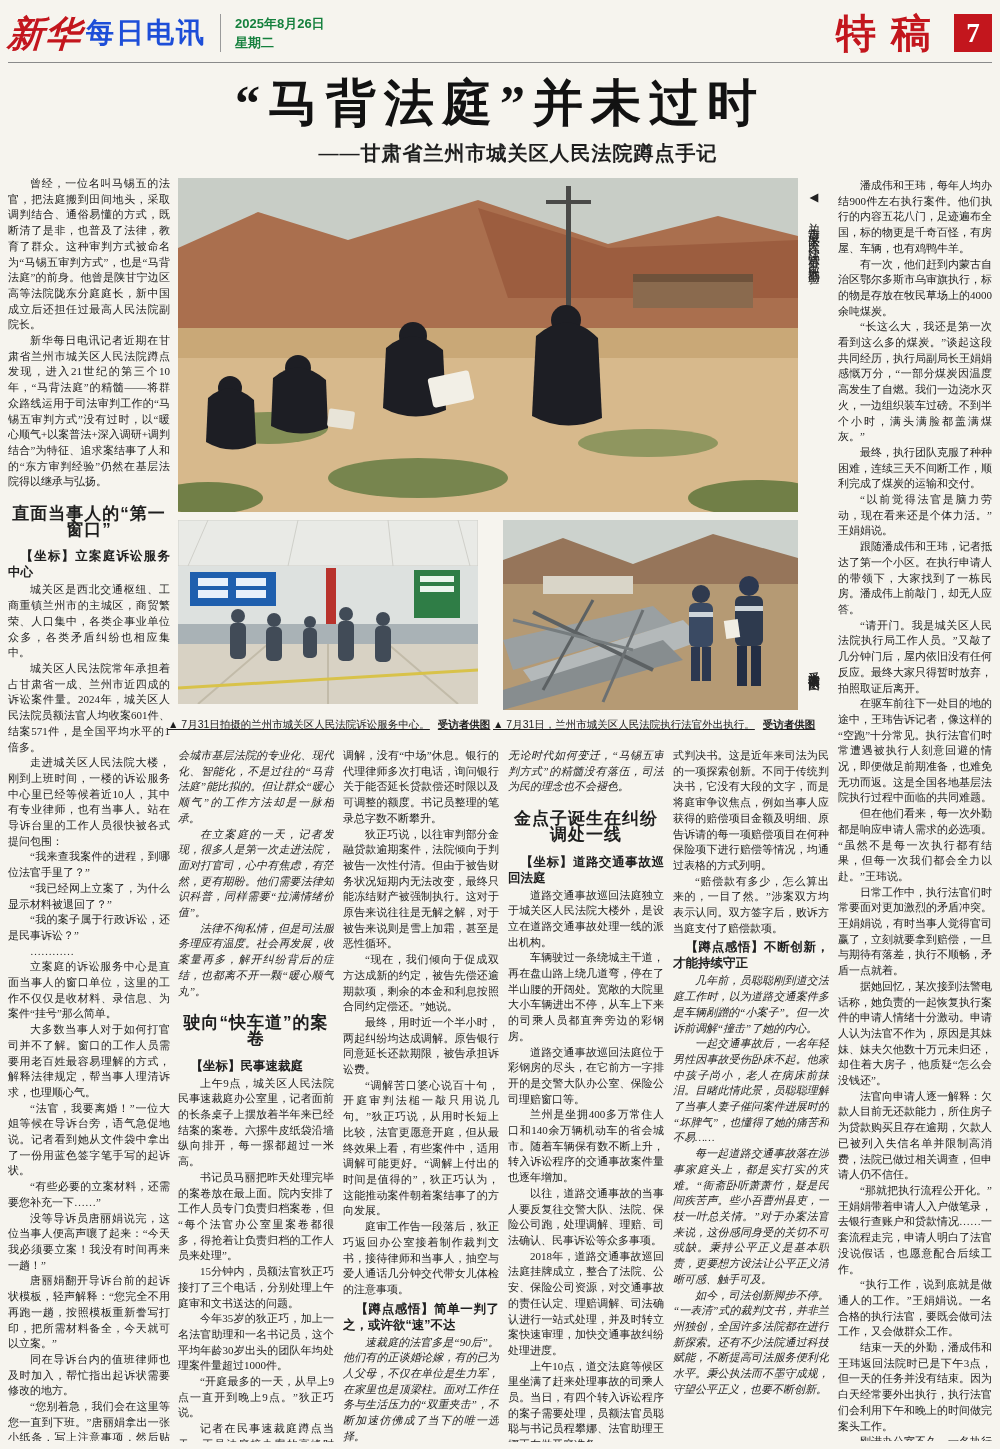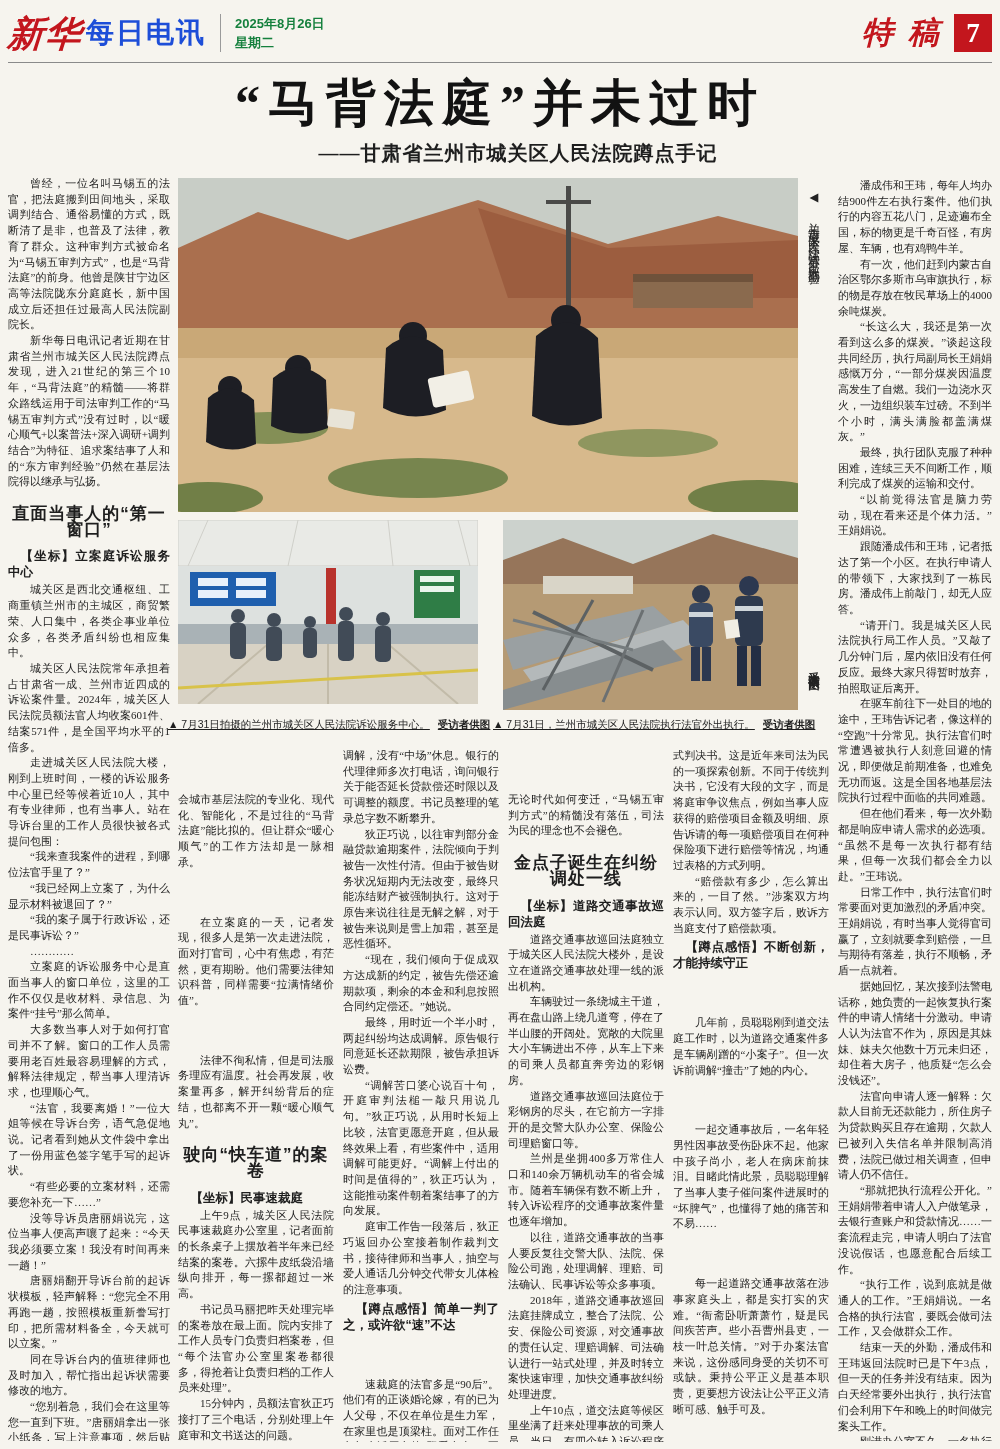--- a/index.html
+++ b/index.html
@@ -8,35 +8,35 @@
   .abs{position:absolute;}
 
   
   .masthead{left:8px;top:8px;right:8px;height:50px;display:flex;align-items:center;}
   .logo-script{color:#c3161d;font-weight:bold;font-style:italic;font-size:36px;line-height:1;
                font-family:"DejaVu Serif",serif;letter-spacing:1px;transform:skewX(-4deg);}
   .logo-rest{color:#1d4ed8;font-weight:bold;font-size:28px;letter-spacing:2px;margin-left:4px;line-height:1;}
   .mast-div{width:1px;height:38px;background:#9a9a9a;margin:0 14px;}
   .mast-date{font-size:13px;font-weight:bold;color:#15803d;line-height:1.5;font-family:"Liberation Sans","DejaVu Sans",sans-serif;}
   .mast-right{margin-left:auto;display:flex;align-items:center;}
-  .sec-label{color:#c3161d;font-size:31px;font-weight:bold;letter-spacing:15px;margin-right:0;font-style:italic;}
+  .sec-label{color:#c3161d;font-size:40px;font-weight:bold;letter-spacing:15px;margin-right:8px;}
   .page-num{width:38px;height:38px;background:#c3161d;color:#fff;font-size:27px;font-weight:bold;
             display:flex;align-items:center;justify-content:center;font-family:"Liberation Serif",serif;}
   .head-rule{left:8px;right:8px;top:62px;border-top:1px solid #8a8a8a;height:0;}
 
   
   .headline{left:0;right:0;top:70px;text-align:center;font-size:50px;font-weight:bold;
             letter-spacing:0.16em;color:#121212;margin:0;}
   .subhead{left:0;right:0;top:140px;text-align:center;font-size:20px;font-weight:bold;letter-spacing:1px;padding-left:36px;}
 
   
   .ncol{font-size:11px;line-height:15.7px;text-align:justify;overflow:hidden;}
   .ncol p{margin:0;text-indent:2em;}
   .ncol p.cont{text-indent:0;}
-  .ncol p.kai{margin-top:44px;}
+  .ncol p.kai{font-style:italic;}
   .sec-h{font-family:"Liberation Sans","DejaVu Sans",sans-serif;font-size:17px;font-weight:bold;
          text-align:center;margin:16px 0 11px;letter-spacing:1px;}
   .loc-h{font-family:"Liberation Sans","DejaVu Sans",sans-serif;font-weight:bold;font-size:12.5px;
          margin:3px 0 2px;text-indent:1em;line-height:16px;}
 
   
   .photo{position:absolute;overflow:hidden;background:#cfcabe;}
   .photo svg{display:block;}
   .caption{position:absolute;font-size:10.5px;color:#1e1e1e;text-align:center;white-space:nowrap;
            font-family:"Liberation Sans","DejaVu Sans",sans-serif;text-decoration:underline;}

